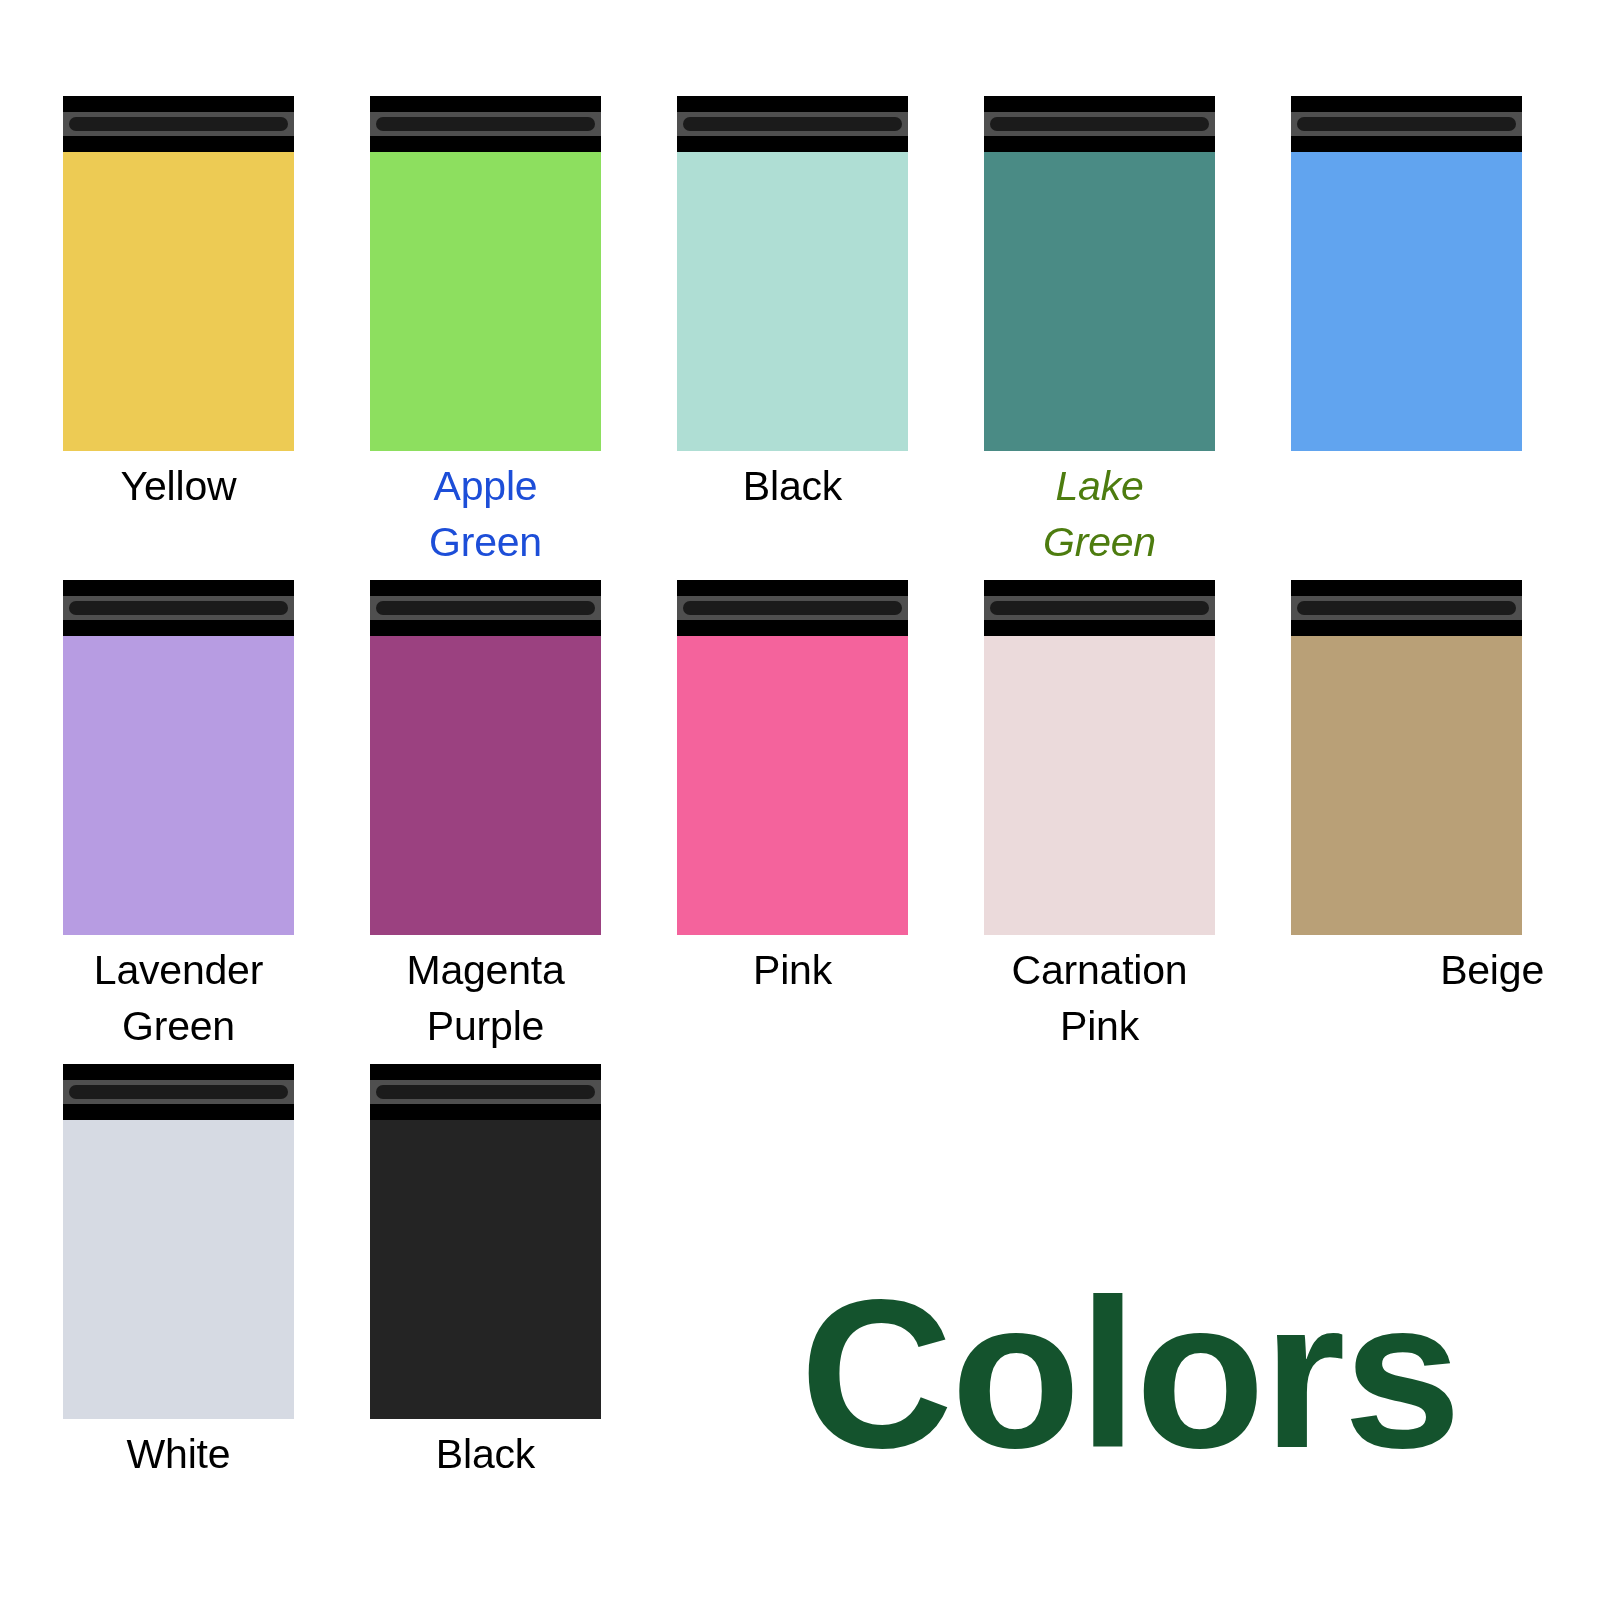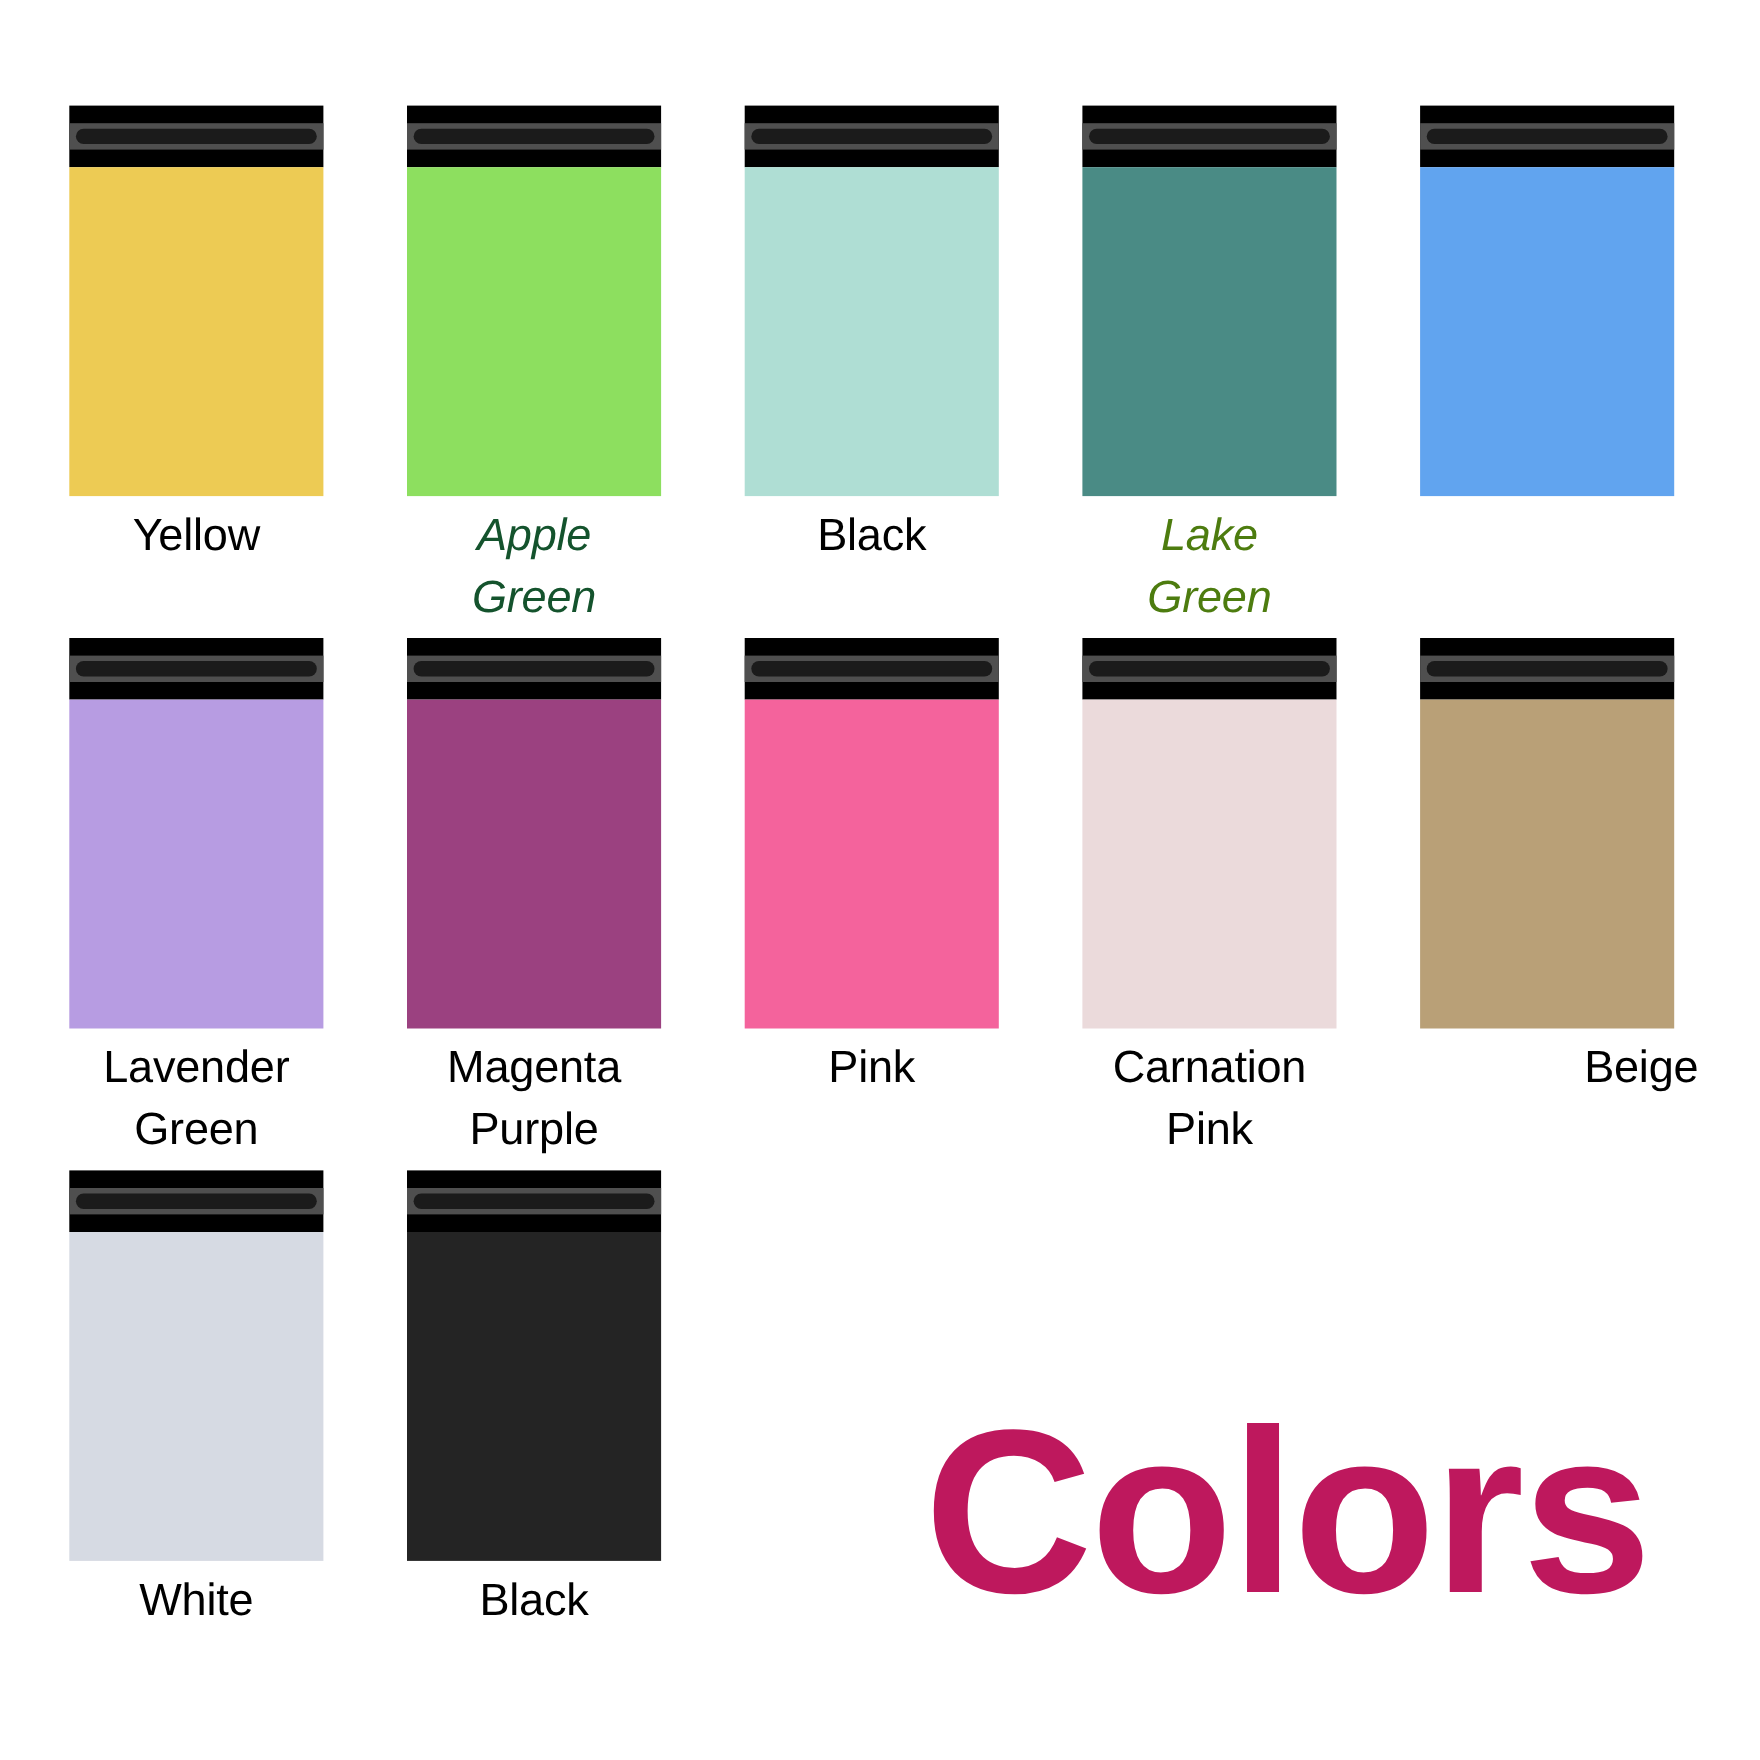--- a/index.html
+++ b/index.html
@@ -99,26 +99,26 @@
     font-family: "Liberation Sans", sans-serif;
     white-space: pre-line;
   }
 
   
   .wordmark {
     position: absolute;
     left: 800px;
     top: 1268px;
     width: 740px;
-    text-align: center;
+    text-align: left;
     font-size: 212px;
     line-height: 212px;
     font-weight: bold;
     letter-spacing: -2px;
-    color: #be185d;
+    color: #14532d;
     font-family: "Liberation Sans", sans-serif;
   }
 </style>
 </head>
 <body>
 
 <div id="board">
 
   <div class="grid">
   <div class="cell">
@@ -135,21 +135,21 @@
 
   <div class="cell">
     <div class="bag">
       <div class="bag-header" style="background: rgb(0, 0, 0);">
         <div class="zip-strip" style="background: rgb(79, 79, 79);">
           <div class="zip-pill" style="background: rgb(27, 27, 27);"></div>
         </div>
       </div>
       <div class="bag-body" style="background: rgb(141, 223, 95);"></div>
     </div>
-    <div class="caption" style="color: #14532d; font-style: italic;">Apple
+    <div class="caption" style="color: #1d4ed8;">Apple
 Green</div>
   </div>
 
   <div class="cell">
     <div class="bag">
       <div class="bag-header" style="background: rgb(0, 0, 0);">
         <div class="zip-strip" style="background: rgb(79, 79, 79);">
           <div class="zip-pill" style="background: rgb(27, 27, 27);"></div>
         </div>
       </div>

